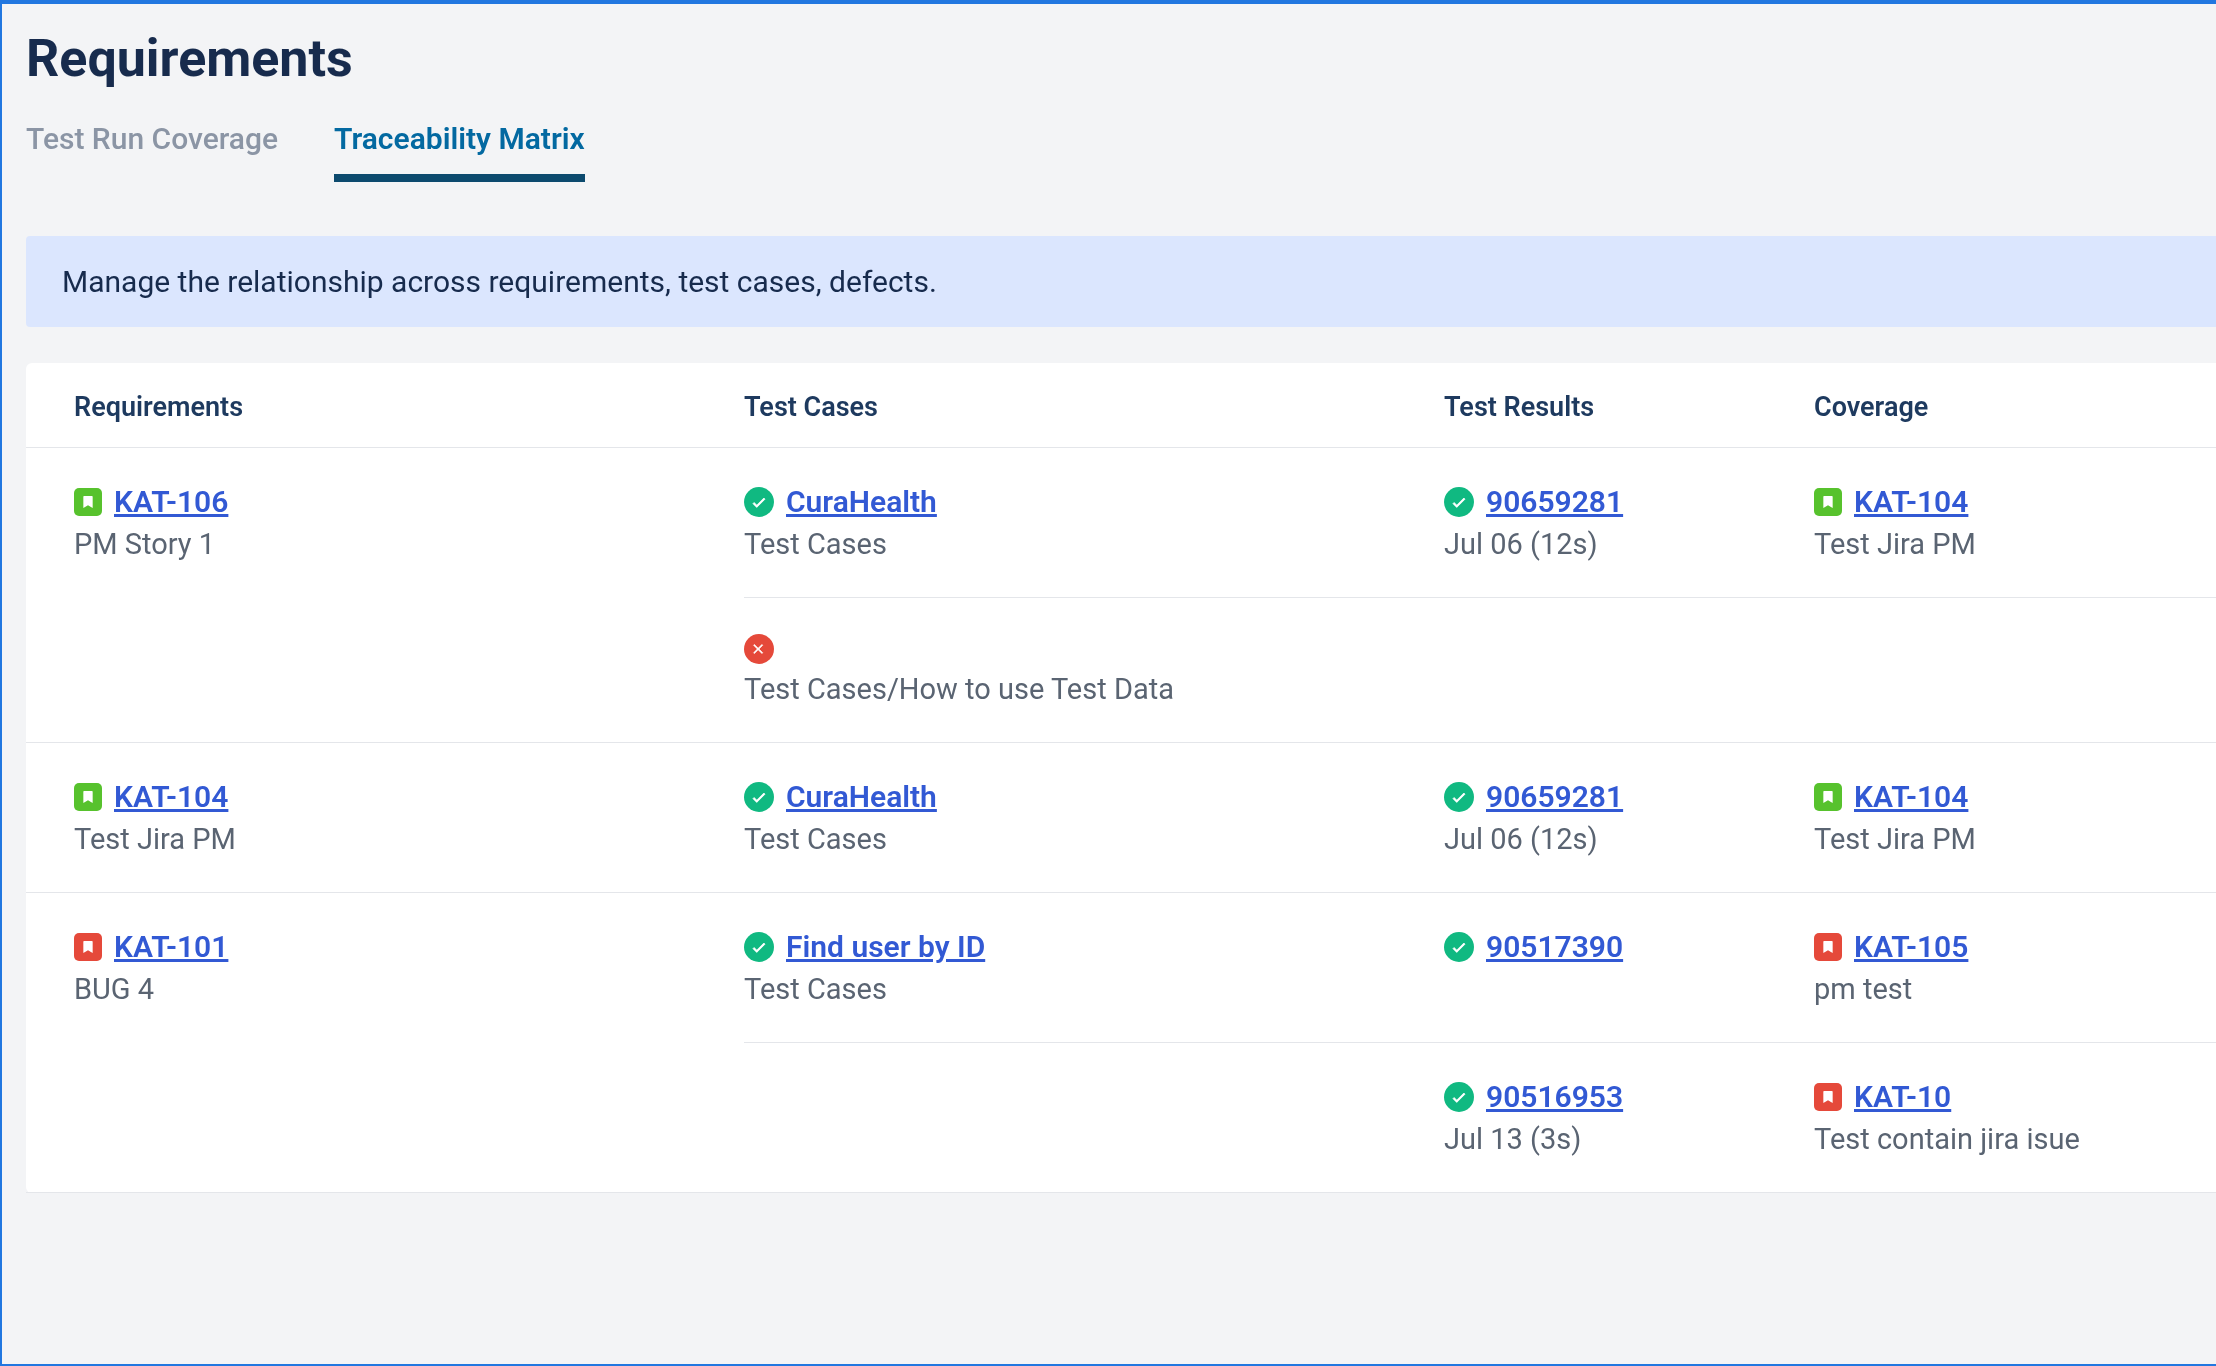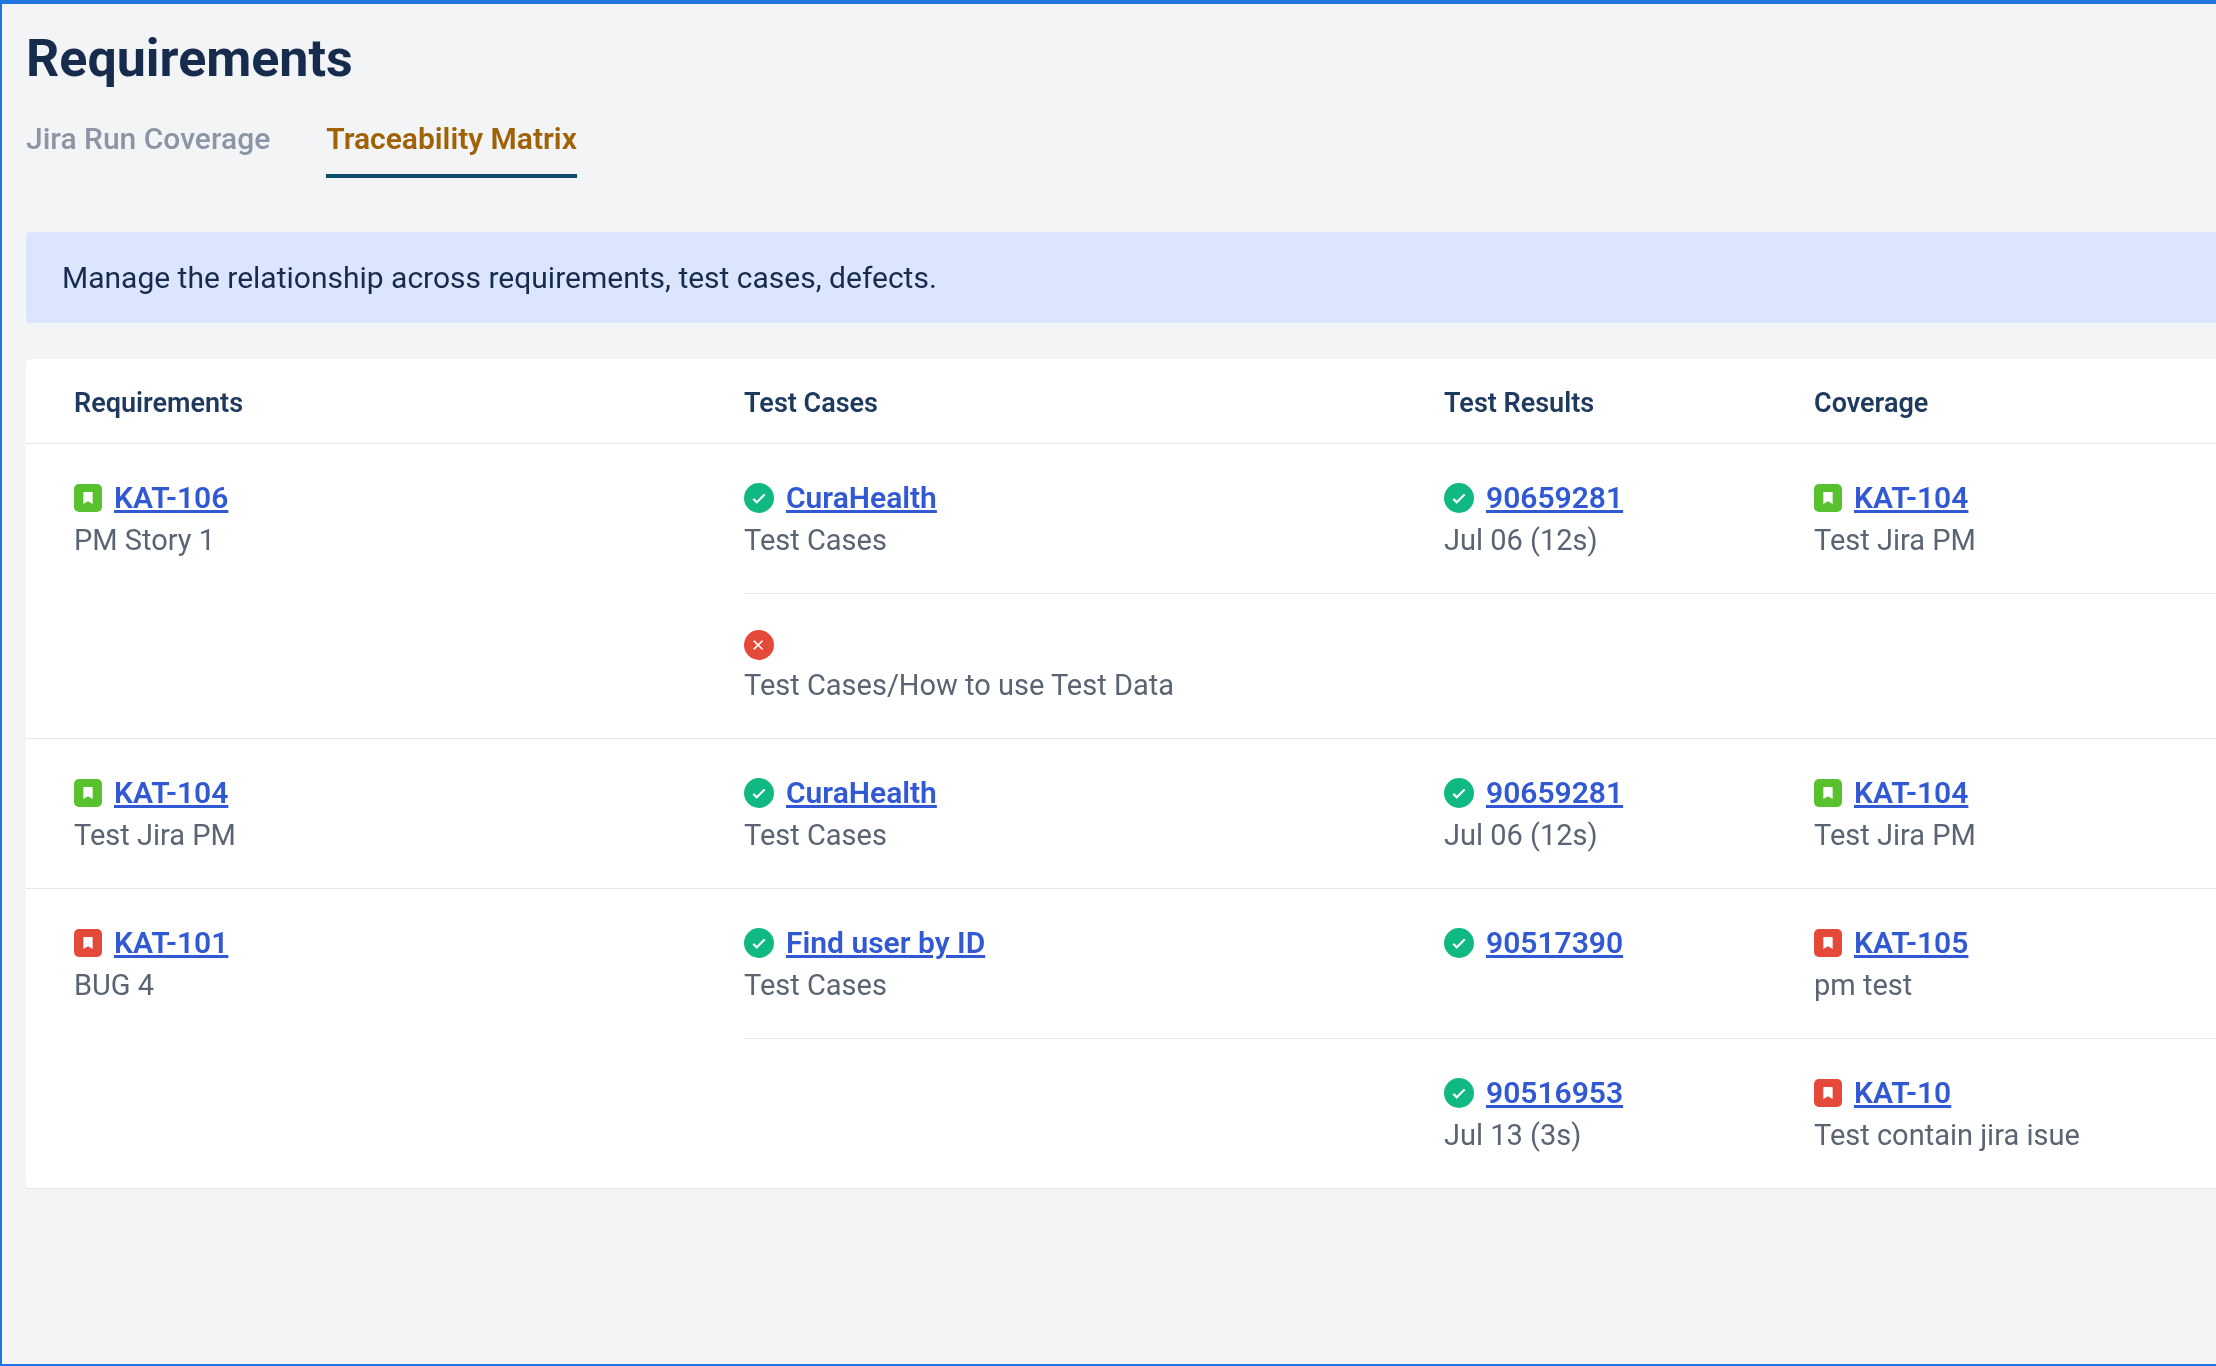--- a/index.html
+++ b/index.html
@@ -30,23 +30,23 @@
     margin-bottom: 54px;
   }
   .tab {
     font-size: 30px;
     font-weight: 500;
     color: #8b95a5;
     padding-bottom: 18px;
     cursor: pointer;
   }
   .tab.active {
-    color: #a16207;
+    color: #0369a1;
     font-weight: 600;
-    border-bottom: 4px solid #0c4a6e;
+    border-bottom: 8px solid #0c4a6e;
   }
   .info-banner {
     background: #dbe6fe;
     padding: 28px 36px;
     font-size: 30px;
     color: #172b4d;
     border-radius: 4px 0 0 4px;
     margin-bottom: 36px;
   }
   .table-container {
@@ -124,21 +124,21 @@
     margin-left: 718px;
   }
 </style>
 </head>
 <body>
 
 <div class="container">
   <h1 class="page-title">Requirements</h1>
 
   <div class="tabs">
-    <div class="tab">Jira Run Coverage</div>
+    <div class="tab">Test Run Coverage</div>
     <div class="tab active">Traceability Matrix</div>
   </div>
 
   <div class="info-banner">Manage the relationship across requirements, test cases, defects.</div>
 
   <div class="table-container">
     <div class="table-header">
       <div class="th col-req">Requirements</div>
       <div class="th col-tc">Test Cases</div>
       <div class="th col-res">Test Results</div>

